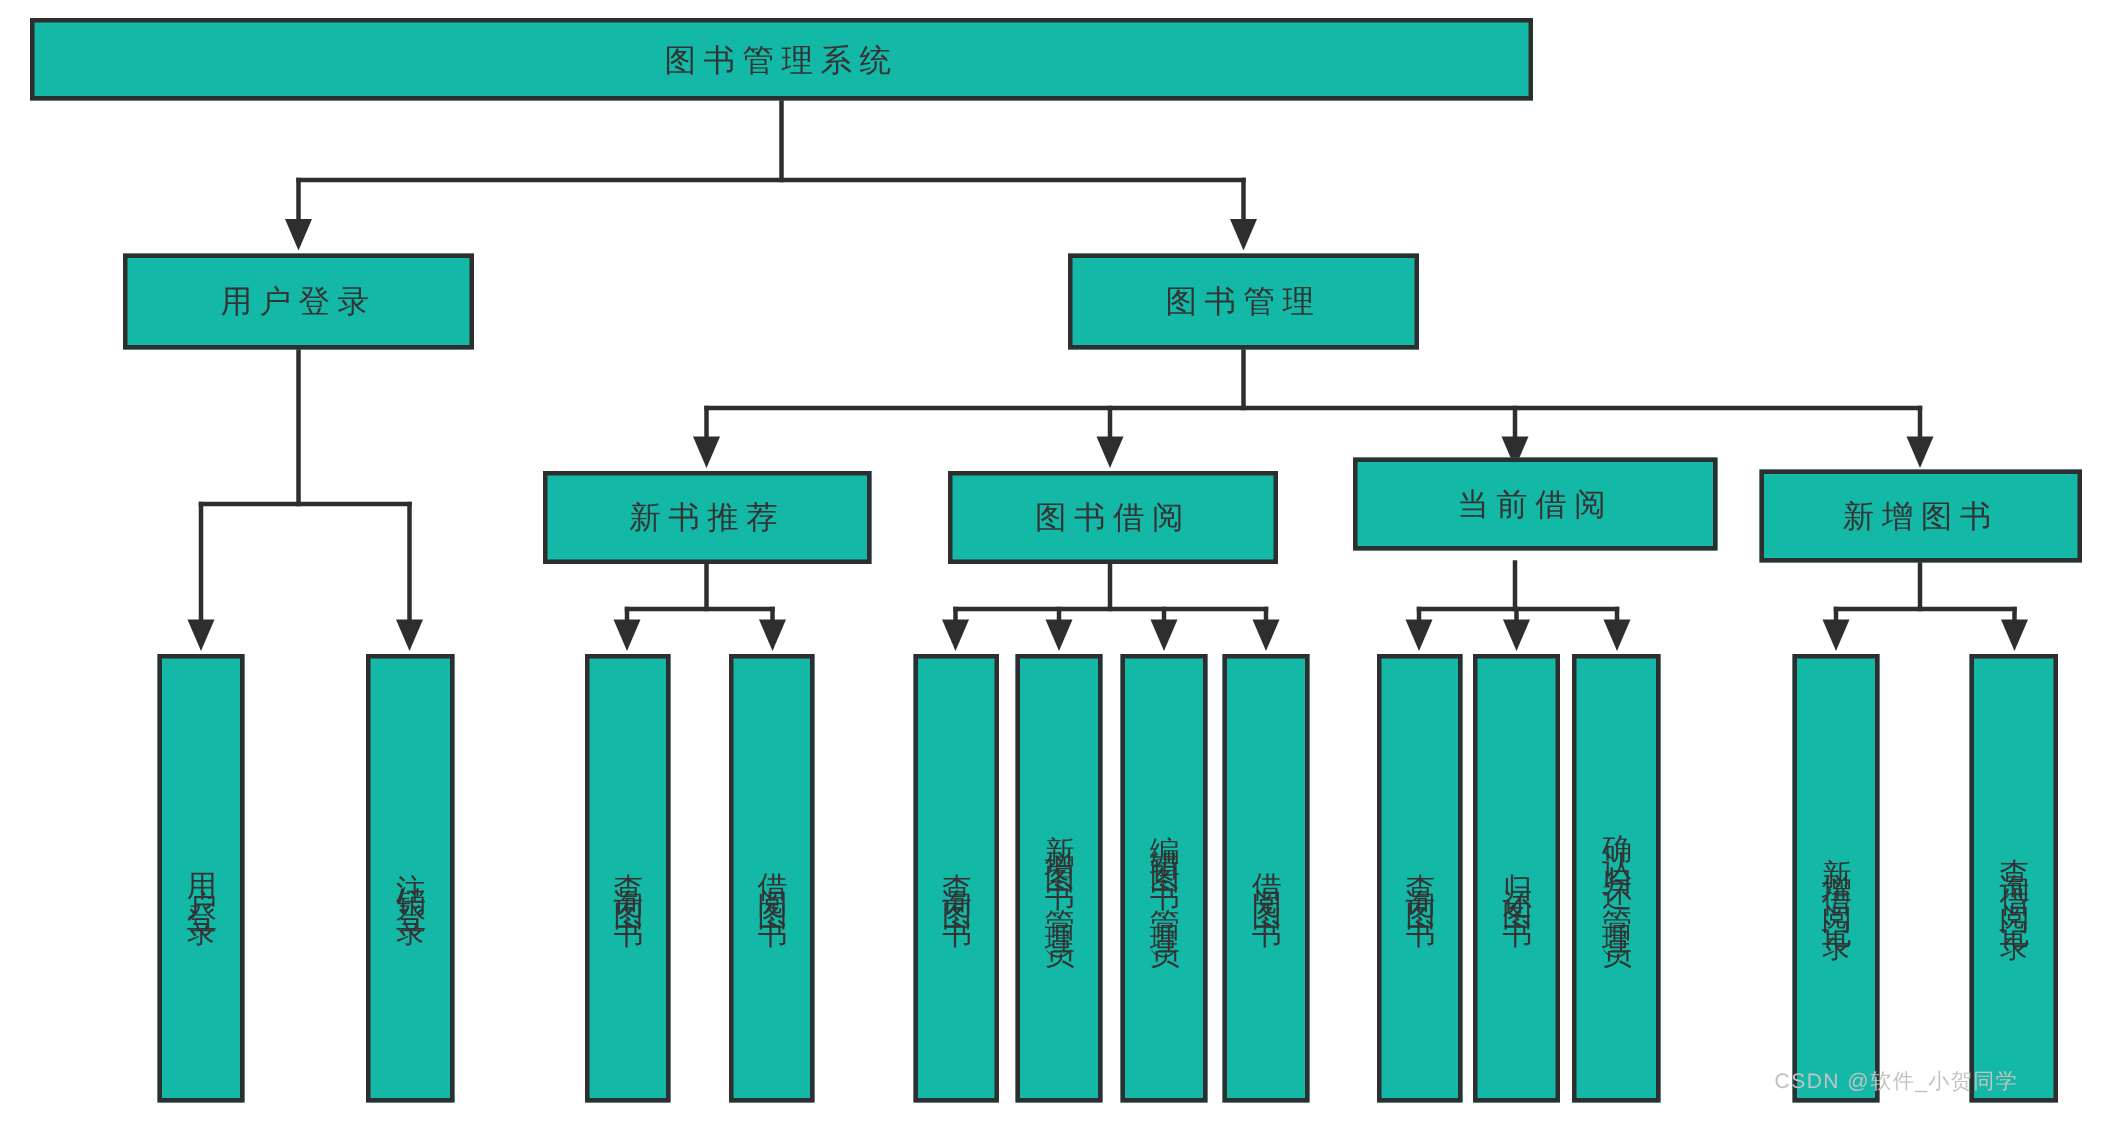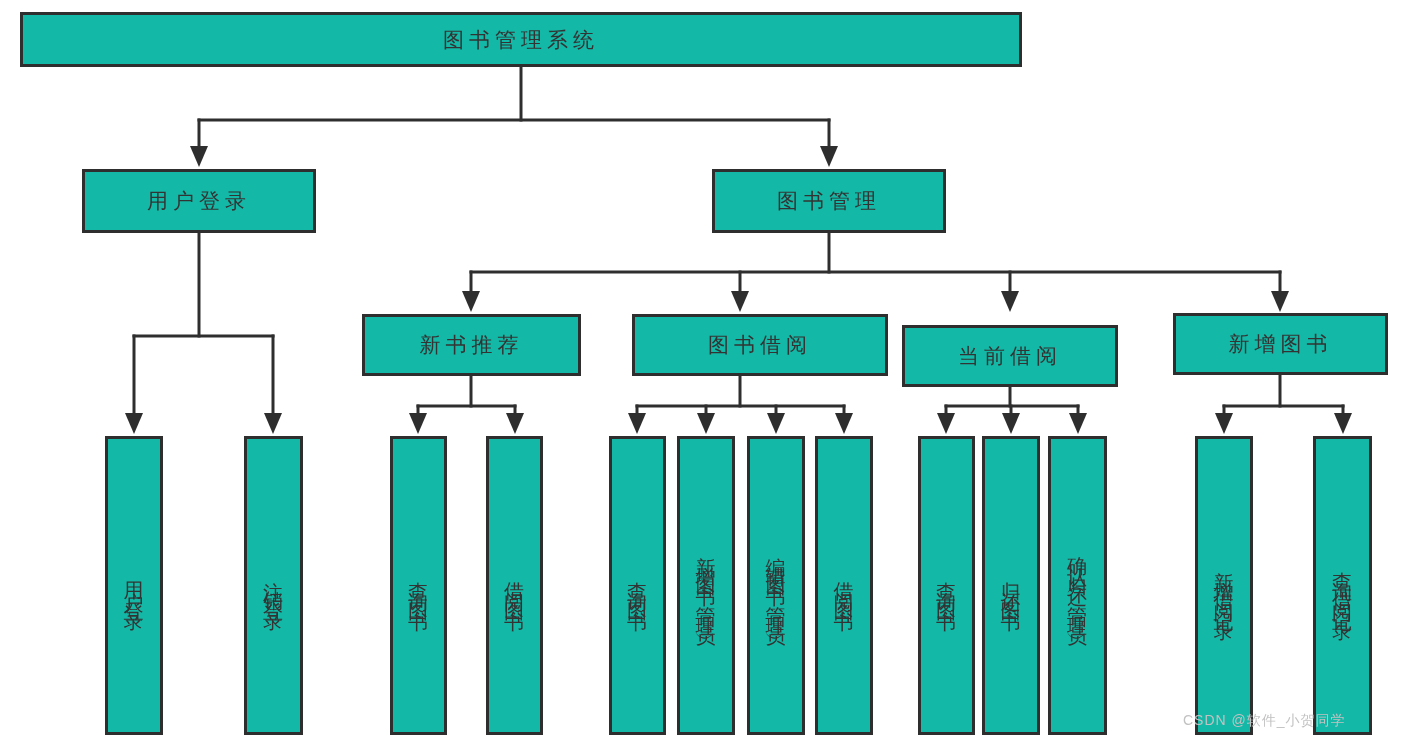--- a/index.html
+++ b/index.html
@@ -118,24 +118,24 @@
   <div class="node h" style="left:82px; top:169px; width:234px; height:64px">
     <span class="lbl">用户登录</span>
   </div>
   <div class="node h" style="left:712px; top:169px; width:234px; height:64px">
     <span class="lbl">图书管理</span>
   </div>
 
   <div class="node h" style="left:362px; top:314px; width:219px; height:62px">
     <span class="lbl">新书推荐</span>
   </div>
-  <div class="node h" style="left:632px; top:314px; width:256px; height:62px">
+  <div class="node h" style="left:632px; top:314px; width:220px; height:62px">
     <span class="lbl">图书借阅</span>
   </div>
-  <div class="node h" style="left:902px; top:325px; width:216px; height:62px">
+  <div class="node h" style="left:902px; top:305px; width:243px; height:62px">
     <span class="lbl">当前借阅</span>
   </div>
   <div class="node h" style="left:1173px; top:313px; width:215px; height:62px">
     <span class="lbl">新增图书</span>
   </div>
 
   <div class="node v" style="left:105px; top:436px; width:58px; height:299px">
     <span class="lbl">用户登录</span>
   </div>
   <div class="node v" style="left:244px; top:436px; width:59px; height:299px">

